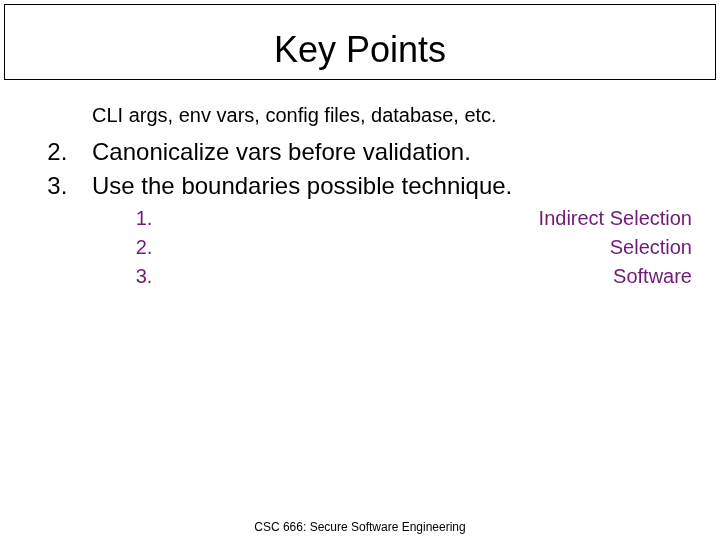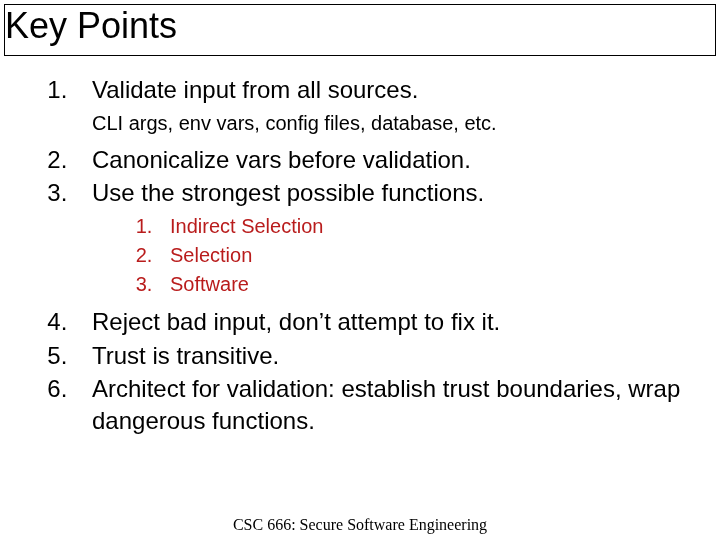--- a/index.html
+++ b/index.html
@@ -5,21 +5,22 @@
   * { margin: 0; padding: 0; box-sizing: border-box; }
   html, body { width: 720px; height: 540px; }
   body {
     font-family: Arial, Helvetica, sans-serif;
     background: #ffffff;
     position: relative;
   }
   .title-box {
     border: 1px solid #000;
     margin: 4px 4px 0 4px;
-    padding: 0 0 8px 0;
+    text-align: center;
+    padding: 24px 0 8px 0;
   }
   .title-box h1 {
     font-size: 36px;
     font-weight: normal;
     color: #000;
   }
   .content {
     padding: 18px 28px 0 28px;
   }
   ol.main {
@@ -35,63 +36,56 @@
   }
   .sub-desc {
     font-size: 20px;
     color: #000;
     margin: 4px 0 8px 64px;
     line-height: 1.3;
   }
   ol.sub {
     list-style: decimal;
     font-size: 20px;
-    color: #b91c1c;
+    color: #701a75;
     margin: 4px 0 8px 104px;
     padding-left: 26px;
+    text-align: right;
   }
   ol.sub > li {
     padding-left: 12px;
     margin-bottom: 2px;
     line-height: 1.35;
   }
   .footer {
     position: absolute;
     bottom: 6px;
     left: 0;
     width: 100%;
     text-align: center;
-    font-family: Liberation Serif, serif;
-    font-size: 16px;
+    font-family: Liberation Sans, sans-serif;
+    font-size: 12px;
     color: #000;
   }
 </style>
 </head>
 <body>
 
 <div class="title-box">
   <h1>Key Points</h1>
 </div>
 
 <div class="content">
-  <ol class="main">
-    <li>Validate input from all sources.</li>
-  </ol>
   <div class="sub-desc">CLI args, env vars, config files, database, etc.</div>
 
   <ol class="main" start="2">
     <li>Canonicalize vars before validation.</li>
-    <li>Use the strongest possible functions.</li>
+    <li>Use the boundaries possible technique.</li>
   </ol>
   <ol class="sub">
     <li>Indirect Selection</li>
     <li>Selection</li>
     <li>Software</li>
   </ol>
 
-  <ol class="main" start="4">
-    <li>Reject bad input, don’t attempt to fix it.</li>
-    <li>Trust is transitive.</li>
-    <li>Architect for validation: establish trust boundaries, wrap dangerous functions.</li>
-  </ol>
 </div>
 
 <div class="footer">CSC 666: Secure Software Engineering</div>
 
 </body></html>

